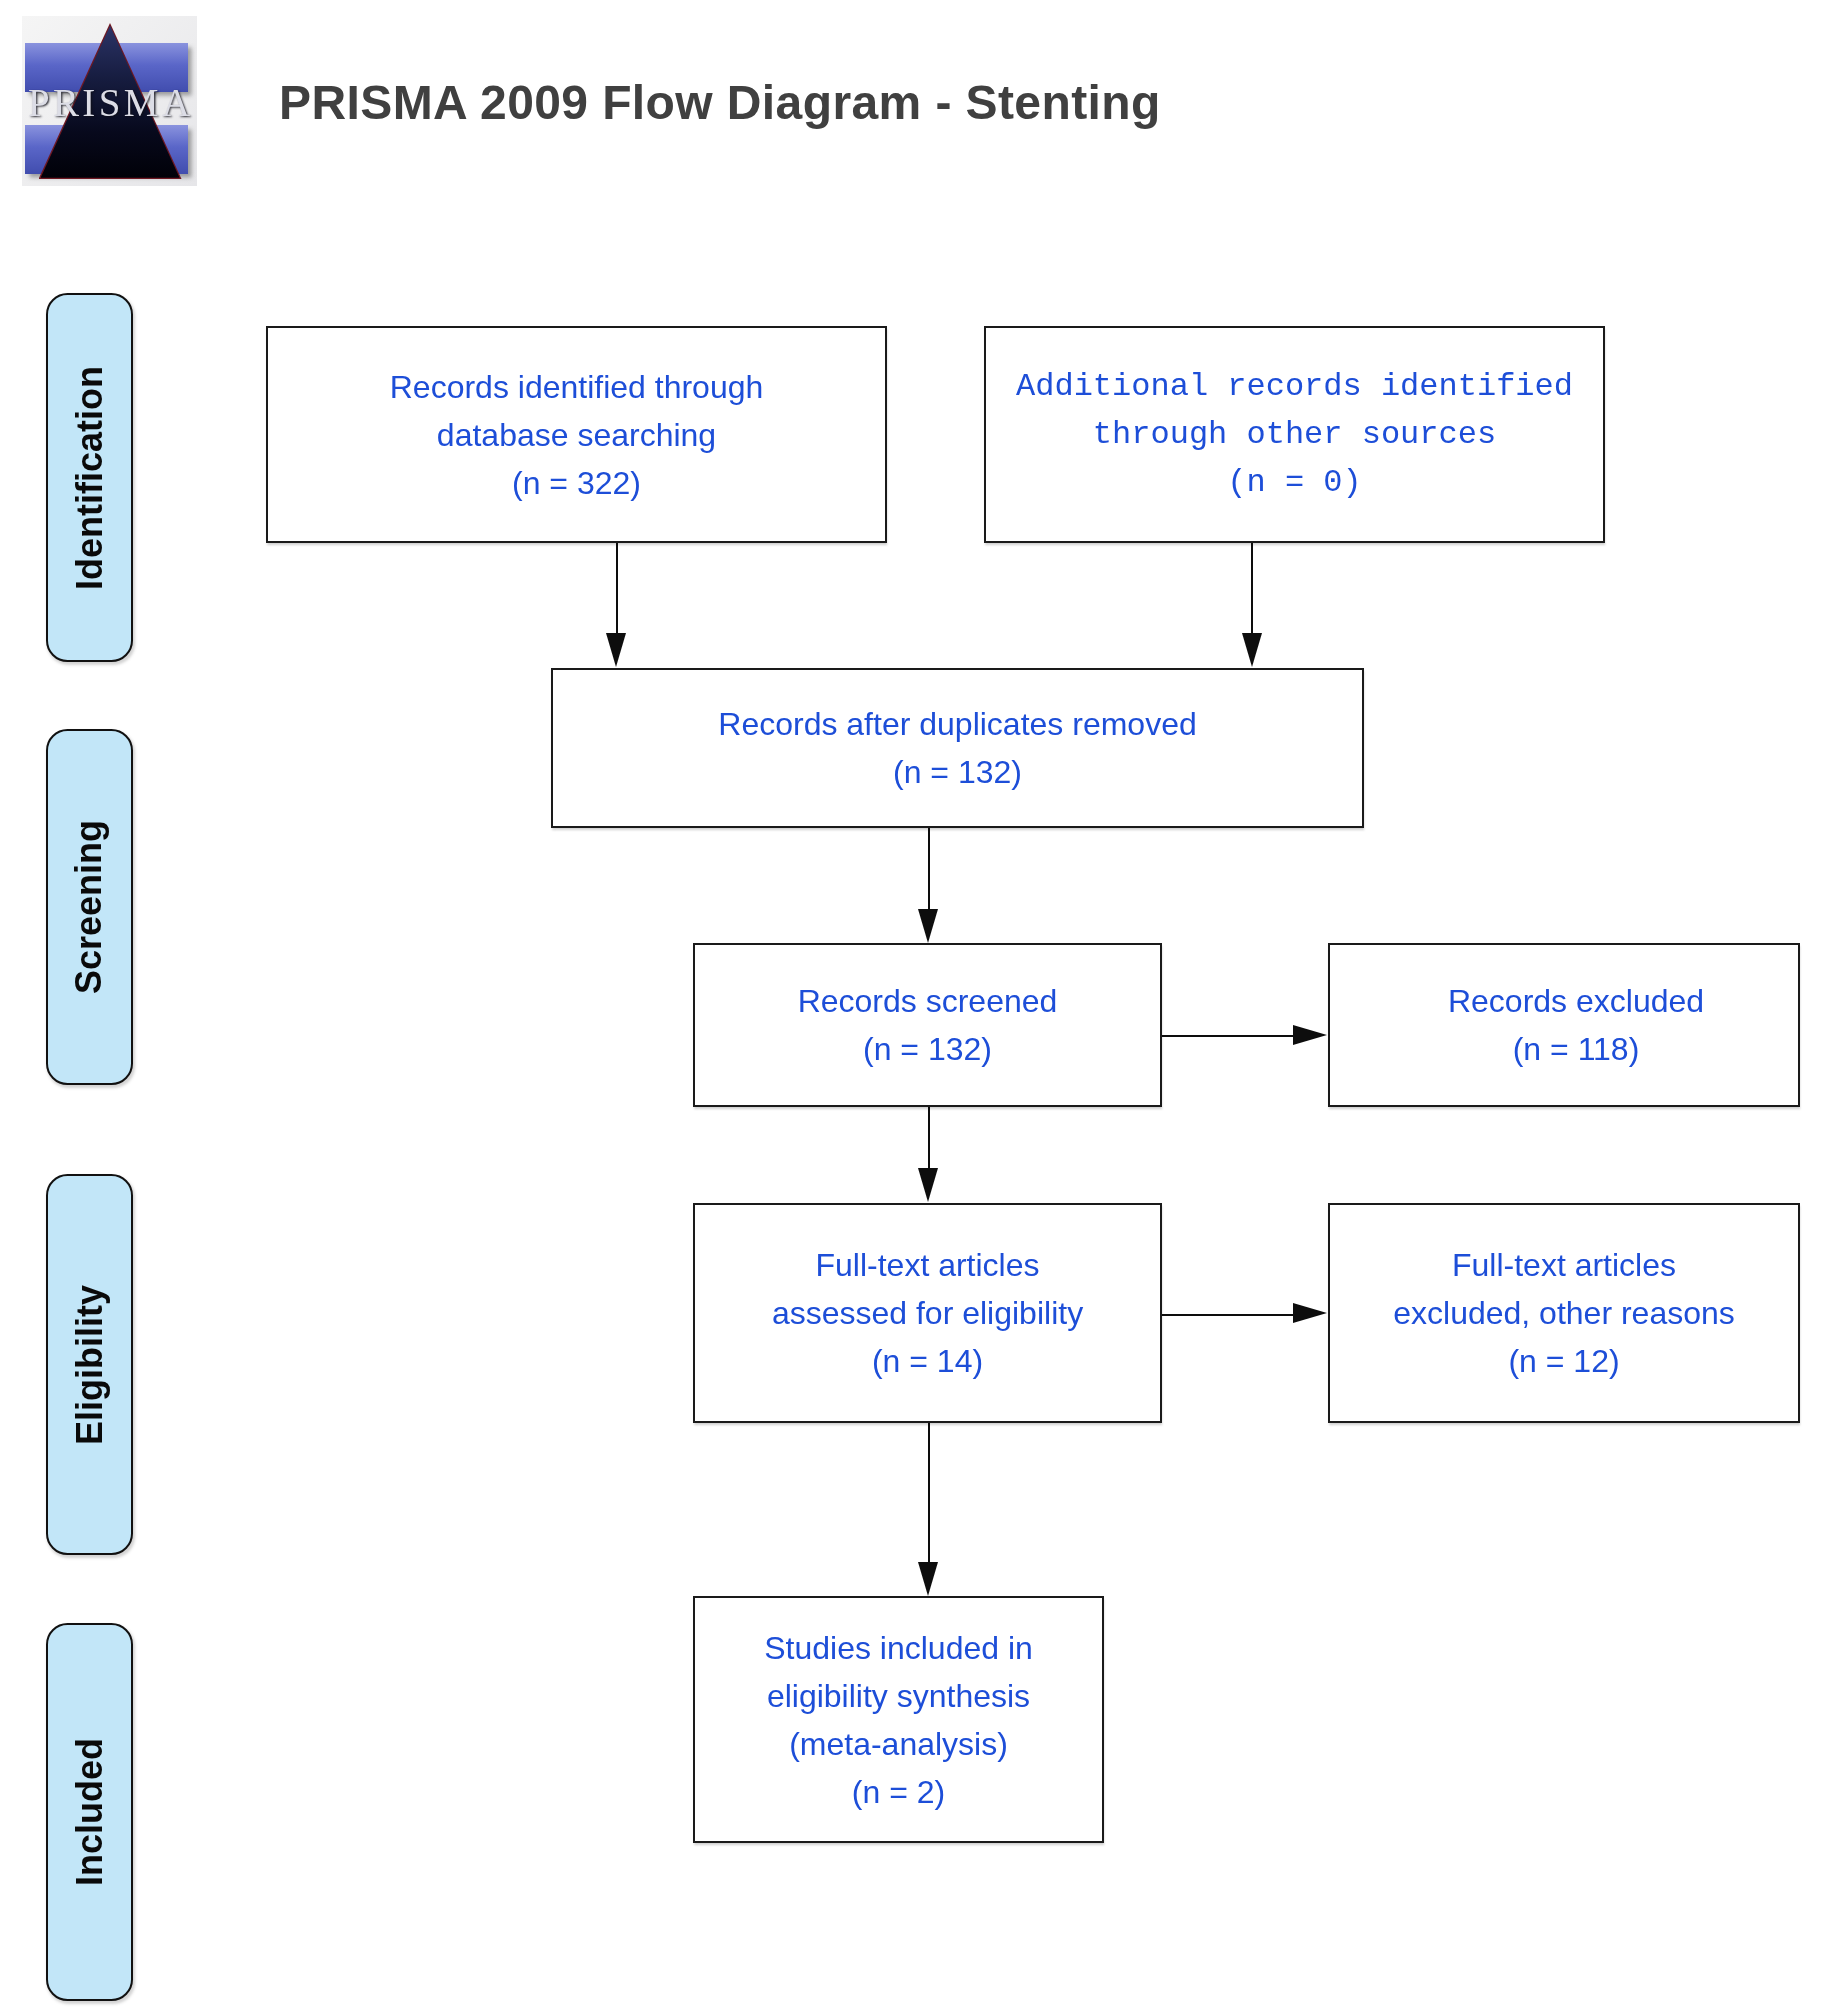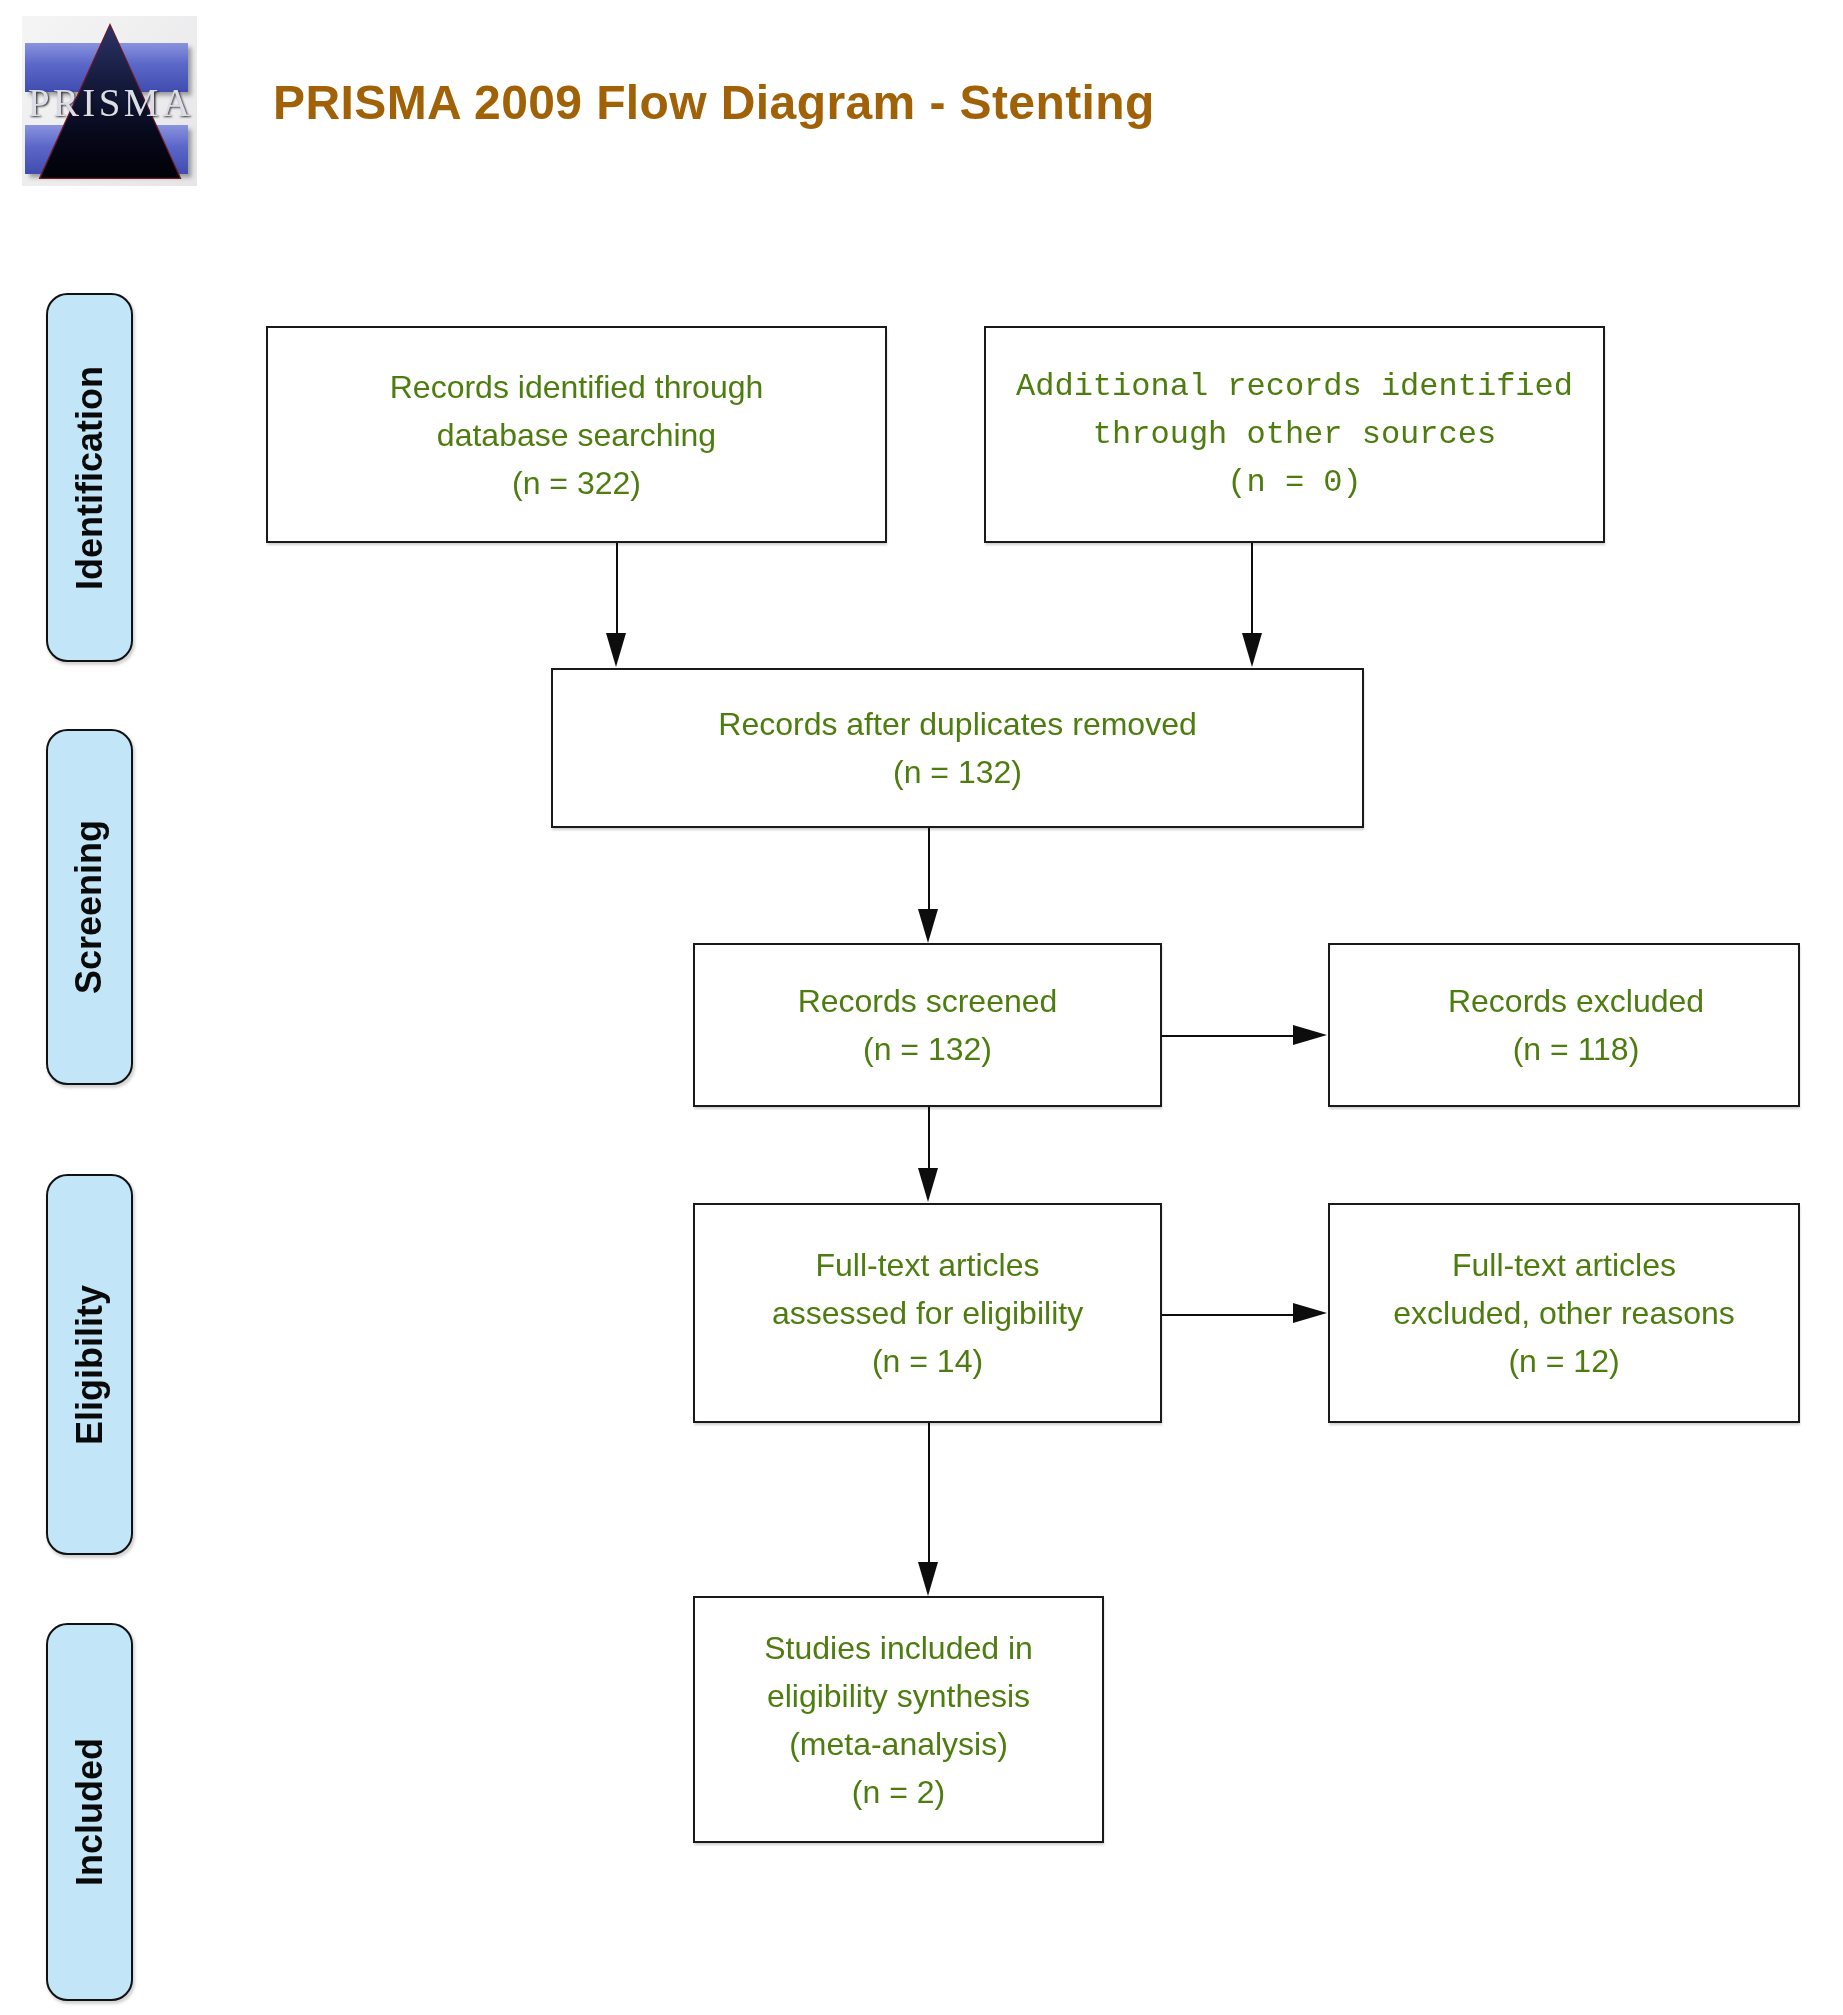--- a/index.html
+++ b/index.html
@@ -40,23 +40,23 @@
   }
   .logo-letters {
     position: absolute; left: 0; right: 0; top: 67px;
     display: flex; justify-content: space-between; padding: 0 6.4px;
     font-family: "Liberation Serif", serif;
     font-size: 39px; color: #dcdde6;
     text-shadow: 1.4px 1.4px 2.1px rgba(15,15,25,0.85);
     z-index: 5; line-height: 1;
   }
   .page-title {
-    position: absolute; left: 273px; top: 75px;
+    position: absolute; left: 279px; top: 75px;
     font-size: 48px; font-weight: bold; letter-spacing: 0.4px;
-    color: #a16207; white-space: nowrap;
+    color: #404040; white-space: nowrap;
   }
 
   
   .stage {
     position: absolute; left: 46px; width: 87px;
     background: #c2e6f8;
     border: 2.9px solid #111111;
     border-radius: 21.5px;
     display: flex; align-items: center; justify-content: center;
     box-shadow: 1.4px 2.1px 2.9px rgba(80,80,80,0.25);
@@ -74,21 +74,21 @@
 
   
   .fbox {
     position: absolute;
     background: #ffffff;
     border: 2.1px solid #1a1a1a;
     box-sizing: border-box;
     display: flex; flex-direction: column;
     align-items: center; justify-content: center;
     text-align: center;
-    font-size: 32px; line-height: 1.5; color: #4d7c0f;
+    font-size: 32px; line-height: 1.5; color: #1d4ed8;
     box-shadow: 1.4px 2.9px 2.1px rgba(110,110,110,0.3);
   }
   #box-records-identified  { left: 266px;  top: 326px;  width: 621px;  height: 217px; }
   #box-additional-records  { left: 984px; top: 326px;  width: 621px;  height: 217px; font-family: Liberation Mono, monospace; }
   #box-after-duplicates    { left: 551px;  top: 668px;  width: 813px; height: 160px; align-items: center; }
   #box-records-screened    { left: 693px;  top: 943px; width: 469px;  height: 164px; }
   #box-records-excluded    { left: 1328px; top: 943px; width: 472px;  height: 164px; padding-left: 24px; }
   #box-fulltext-assessed   { left: 693px;  top: 1203px; width: 469px;  height: 220px; }
   #box-fulltext-excluded   { left: 1328px; top: 1203px; width: 472px;  height: 220px; }
   #box-studies-included    { left: 693px;  top: 1596px; width: 411px;  height: 247px; }

